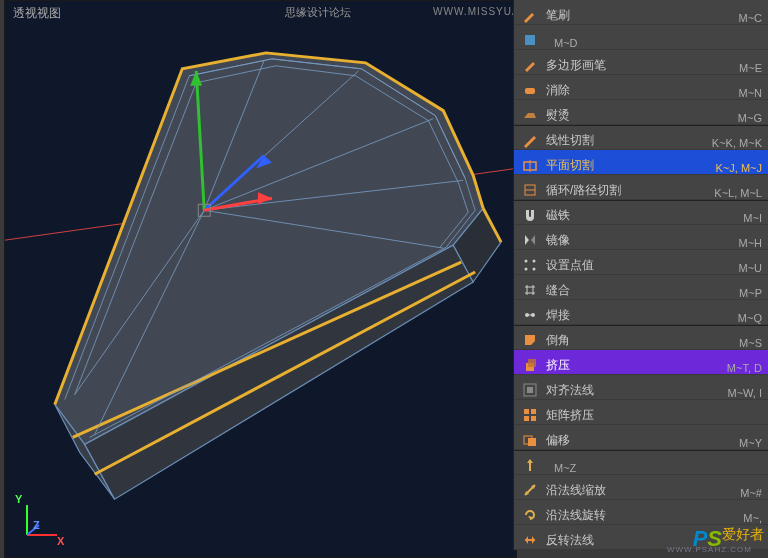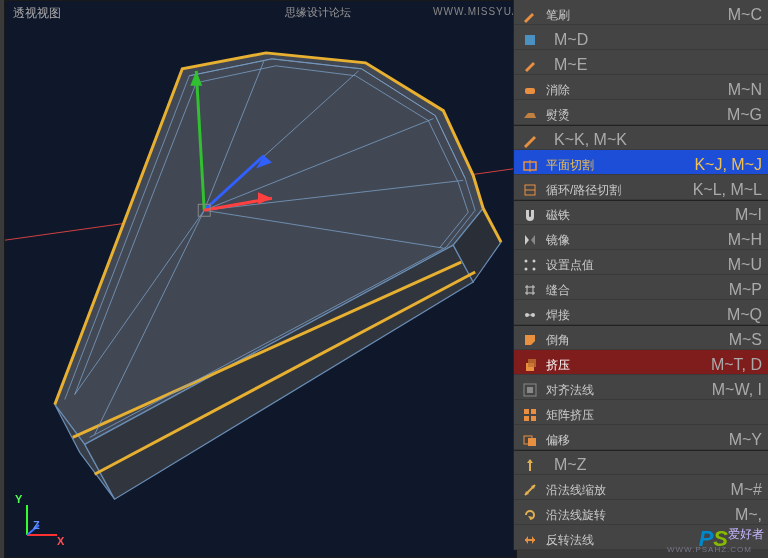--- a/index.html
+++ b/index.html
@@ -5,33 +5,33 @@
 *{margin:0;padding:0;box-sizing:border-box;font-family:"Microsoft YaHei",sans-serif}
 body{background:#3a3a3a;width:768px;height:558px;overflow:hidden;position:relative}
 .viewport{position:absolute;left:4px;top:0;width:513px;height:558px;background:#0f172a;border:1px solid #1a1a1a}
 .viewport-label{position:absolute;left:8px;top:4px;color:#aaa;font-size:12px}
 .viewport-canvas{position:absolute;left:0;top:0;width:100%;height:100%}
 .axis-widget{position:absolute;left:12px;bottom:12px;width:50px;height:50px}
 .axis-label{position:absolute;font-size:11px;font-weight:bold}
 .menu{position:absolute;right:0;top:0;width:255px;background:#444;border-left:1px solid #222}
 .menu-item{display:flex;align-items:flex-end;height:25px;padding:0 6px;color:#ccc;font-size:12px;cursor:pointer;border-bottom:1px solid #3a3a3a}
 .menu-item.sep{border-top:1px solid #222}
-.menu-item.hl{background:#7f1d1d;color:#fff}
+.menu-item.hl{background:#6d28d9;color:#fff}
 .menu-item.hl2{background:#1d4ed8;color:#f0c050}
 .menu-icon{width:20px;height:18px;margin-right:6px;display:flex;align-items:center;justify-content:center;flex-shrink:0}
 .menu-label{flex:1}
-.menu-shortcut{color:#aaa;font-size:16px;margin-left:8px}
+.menu-shortcut{color:#aaa;font-size:11px;margin-left:8px}
 .menu-item.hl2 .menu-shortcut{color:#f0c050}
 .watermark{position:absolute;top:6px;right:260px;color:#888;font-size:10px;letter-spacing:1px;transform:translateX(50px)}
 .watermark2{position:absolute;top:4px;left:280px;color:#999;font-size:11px}
 .bottom-wm{position:absolute;right:4px;bottom:6px;display:flex;gap:0;z-index:5}
 .bottom-wm .ps{font-size:22px;font-weight:bold;font-style:italic}
 .bottom-wm .p{color:#0088cc}
 .bottom-wm .s{color:#88bb00}
-.bottom-wm .cn{font-size:12px;color:#c4b5fd}
+.bottom-wm .cn{font-size:14px;color:#eab308}
 .bottom-wm .url{position:absolute;right:12px;bottom:-2px;font-size:8px;color:#778;letter-spacing:1px}
 </style>
 </head>
 <body>
 
 <div class="viewport">
   <span class="viewport-label">透视视图</span>
   <span class="watermark2">思缘设计论坛</span>
 
   <svg class="viewport-canvas" viewBox="0 0 513 558">
@@ -112,20 +112,21 @@
         </svg>
       </span>
       <span class="menu-shortcut">M~D</span>
     </div>
     <div class="menu-item">
       <span class="menu-icon">
         <svg width="16" height="16">
           <path d="M3 13 L11 5 L13 7 L5 15 Z" fill="#e89040"></path>
         </svg>
       </span>
+      <span class="menu-label">多边形画笔</span>
       <span class="menu-shortcut">M~E</span>
     </div>
     <div class="menu-item">
       <span class="menu-icon">
         <svg width="16" height="16">
           <rect x="3" y="6" width="10" height="6" rx="2" fill="#e89040"></rect>
         </svg>
       </span>
       <span class="menu-label">消除</span>
       <span class="menu-shortcut">M~N</span>
@@ -138,20 +139,21 @@
       </span>
       <span class="menu-label">熨烫</span>
       <span class="menu-shortcut">M~G</span>
     </div>
     <div class="menu-item sep">
       <span class="menu-icon">
         <svg width="16" height="16">
           <path d="M2 14 L12 4 L14 6 L4 16 Z" fill="#e89040"></path>
         </svg>
       </span>
+      <span class="menu-label">线性切割</span>
       <span class="menu-shortcut">K~K, M~K</span>
     </div>
     <div class="menu-item hl2">
       <span class="menu-icon">
         <svg width="16" height="16">
           <rect x="2" y="5" width="12" height="8" fill="none" stroke="#e89040" stroke-width="1.5"></rect>
           <line x1="8" y1="3" x2="8" y2="15" stroke="#e89040"></line>
         </svg>
       </span>
       <span class="menu-label">平面切割</span>

